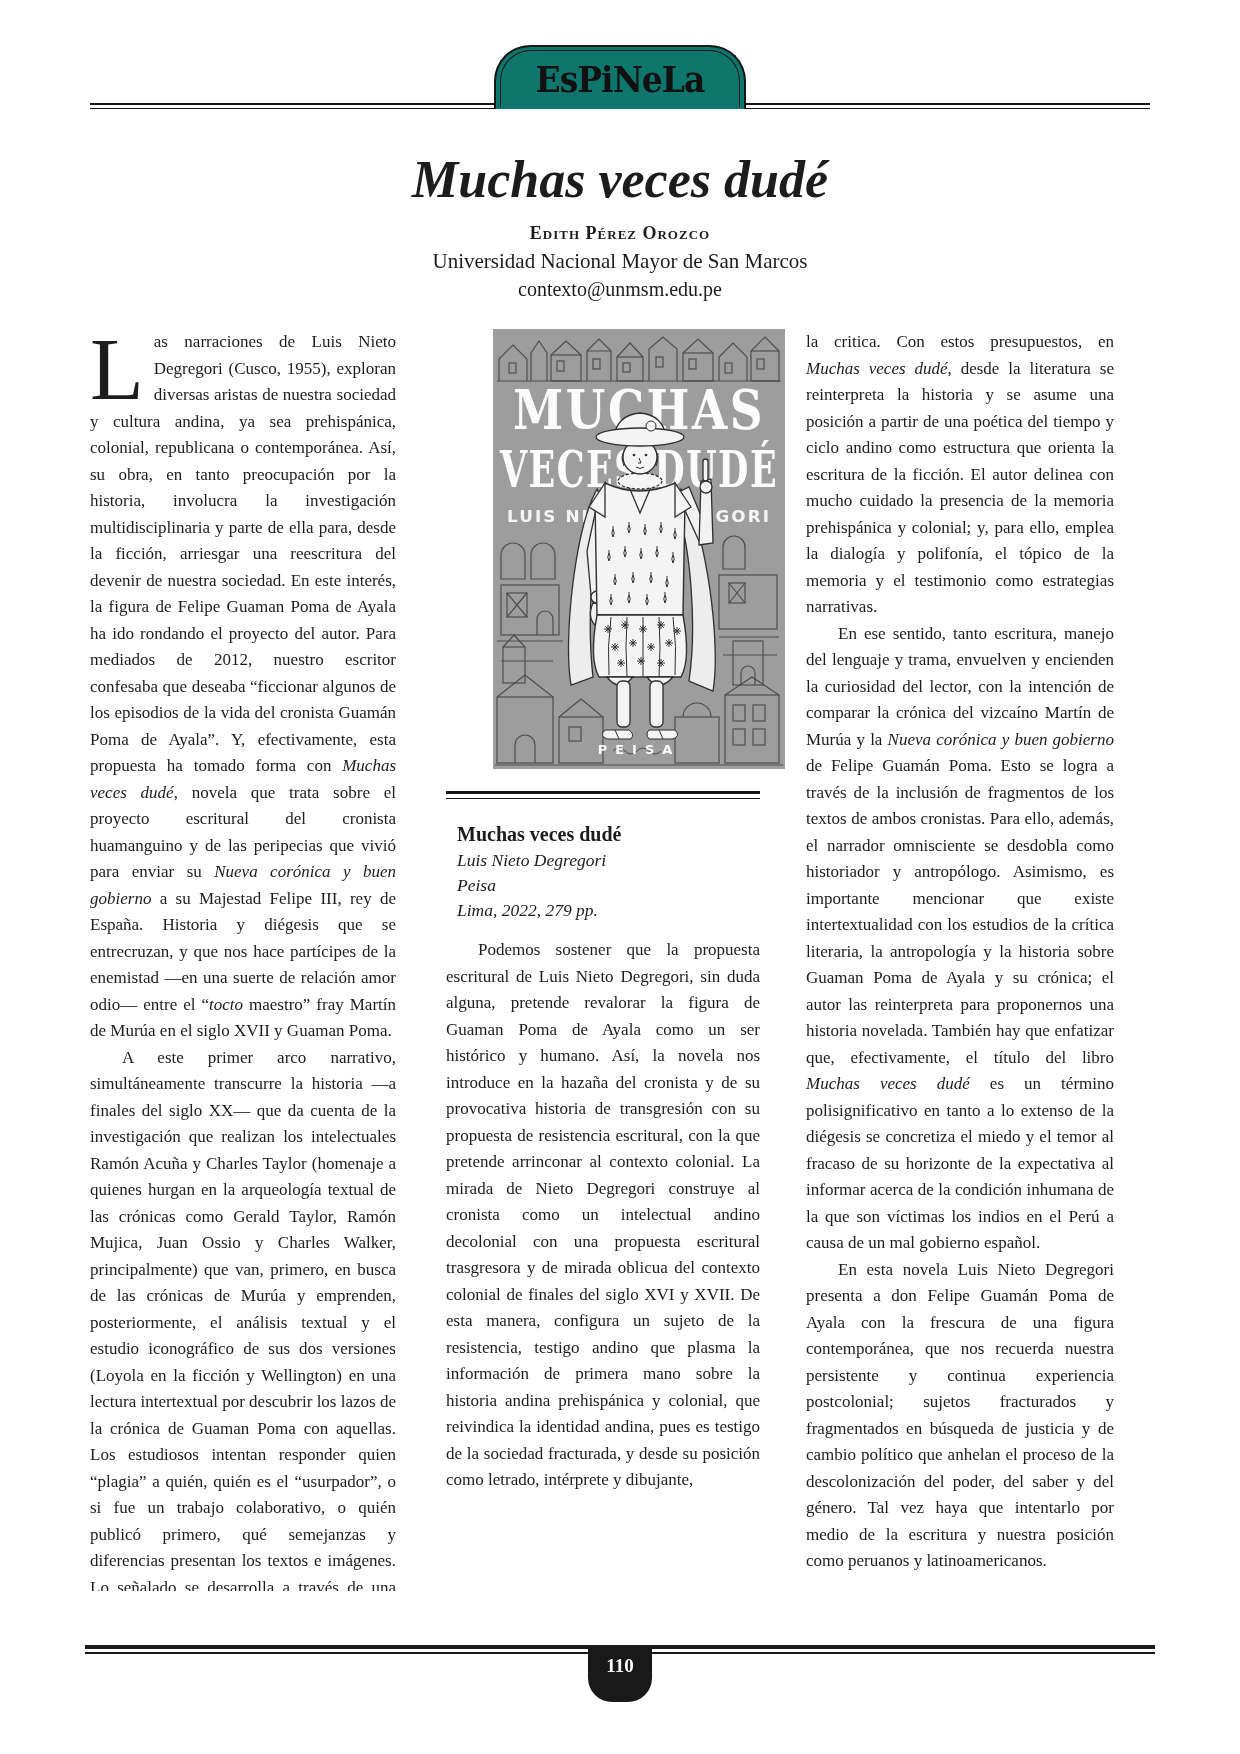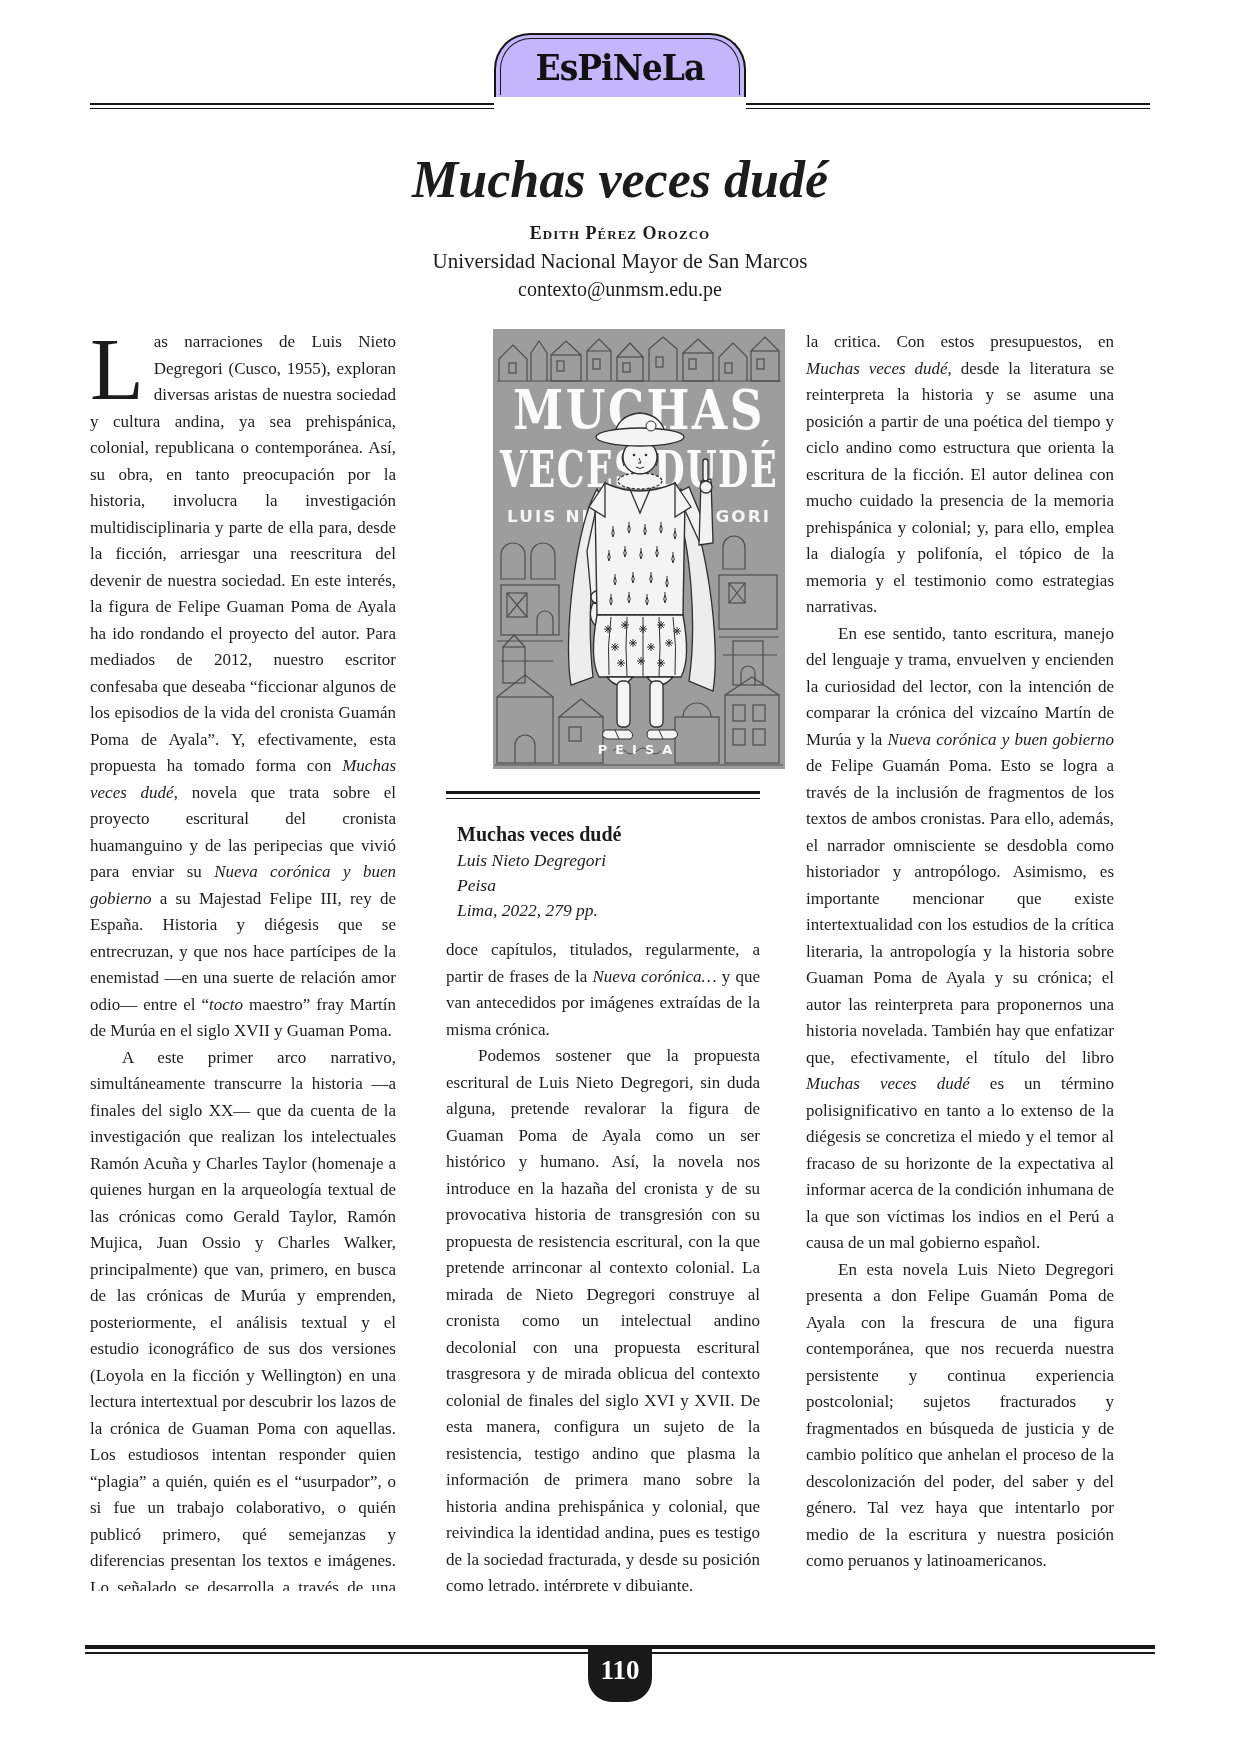--- a/index.html
+++ b/index.html
@@ -7,23 +7,23 @@
     position:relative; width:1240px; height:1754px; background:#ffffff;
     font-family:"Liberation Serif","DejaVu Serif",serif; color:#1c1c1c; overflow:hidden;
   }
 
   
   .masthead { position:relative; margin:45px 90px 0; height:64px; }
   .mast-rule { position:absolute; bottom:0; height:3px;
     border-top:2px solid #161616; border-bottom:1px solid #161616; }
   .mast-rule.left  { left:0;  right:calc(50% + 126px); }
   .mast-rule.right { right:0; left:calc(50% + 126px); }
-  .banner { position:absolute; bottom:12px; left:50%; transform:translateX(-50%);
+  .banner { position:absolute; bottom:0; left:50%; transform:translateX(-50%);
     width:252px; height:64px; box-sizing:border-box;
-    border:2px solid #161616; border-bottom:none; border-radius:36px 36px 0 0; background:#c4b5fd; }
+    border:2px solid #161616; border-bottom:none; border-radius:36px 36px 0 0; background:#0f766e; }
   .banner-inner { height:calc(100% - 5px); margin:3px 4px 0; box-sizing:border-box;
     border:1.5px solid #161616; border-bottom:none; border-radius:31px 31px 0 0;
     display:flex; align-items:center; justify-content:center; }
   .logo { font-family:"DejaVu Serif",serif; font-weight:bold; font-size:33px;
     letter-spacing:-1px; color:#111; transform:scaleY(1.08); }
 
   
   .heading { text-align:center; margin-top:42px; }
   .article-title { margin:0; font-size:52px; line-height:58px; font-style:italic; font-weight:bold; }
   .author { margin-top:14px; font-variant:small-caps; font-weight:bold; font-size:18px; letter-spacing:1px; }
@@ -50,21 +50,21 @@
   .book-title { font-weight:bold; font-size:20px; line-height:27px; }
   .book-line  { font-style:italic; font-size:17.5px; line-height:25px; }
 
   
   .footer { position:absolute; left:0; right:0; top:1645px; }
   .footer-rule { margin:0 85px; height:3px;
     border-top:4px solid #191919; border-bottom:2px solid #191919; }
   .footer-tab { position:absolute; top:0; left:50%; transform:translateX(-50%);
     width:64px; height:57px; background:#191919; border-radius:0 0 24px 24px;
     color:#ffffff; text-align:center; }
-  .page-number { margin-top:10px; font-size:27px; font-weight:bold; }
+  .page-number { margin-top:10px; font-size:19px; font-weight:bold; }
 </style>
 </head>
 <body>
 
 <div class="page">
 
   <div class="masthead">
     <div class="mast-rule left"></div>
     <div class="mast-rule right"></div>
     <div class="banner">
@@ -247,21 +247,20 @@
       <div class="caption-rule"></div>
 
       <div class="book-info">
         <div class="book-title">Muchas veces dudé</div>
         <div class="book-line">Luis Nieto Degregori</div>
         <div class="book-line">Peisa</div>
         <div class="book-line">Lima, 2022, 279 pp.</div>
       </div>
 
       <div>
-          <p class="body-par no-indent"><span>doce capítulos, titulados, regularmente, a partir de frases de la </span><em>Nueva corónica…</em><span> y que van antecedidos por imágenes extraídas de la misma crónica.</span></p>
           <p class="body-par"><span>Podemos sostener que la propuesta escritural de Luis Nieto Degregori, sin duda alguna, pretende revalorar la figura de Guaman Poma de Ayala como un ser histórico y humano. Así, la novela nos introduce en la hazaña del cronista y de su provocativa historia de transgresión con su propuesta de resistencia escritural, con la que pretende arrinconar al contexto colonial. La mirada de Nieto Degregori construye al cronista como un intelectual andino decolonial con una propuesta escritural trasgresora y de mirada oblicua del contexto colonial de finales del siglo XVI y XVII. De esta manera, configura un sujeto de la resistencia, testigo andino que plasma la información de primera mano sobre la historia andina prehispánica y colonial, que reivindica la identidad andina, pues es testigo de la sociedad fracturada, y desde su posición como letrado, intérprete y dibujante,</span></p>
         </div>
     </div>
 
     <div class="col col-right">
         <p class="body-par no-indent"><span>la critica. Con estos presupuestos, en </span><em>Muchas veces dudé</em><span>, desde la literatura se reinterpreta la historia y se asume una posición a partir de una poética del tiempo y ciclo andino como estructura que orienta la escritura de la ficción. El autor delinea con mucho cuidado la presencia de la memoria prehispánica y colonial; y, para ello, emplea la dialogía y polifonía, el tópico de la memoria y el testimonio como estrategias narrativas.</span></p>
         <p class="body-par"><span>En ese sentido, tanto escritura, manejo del lenguaje y trama, envuelven y encienden la curiosidad del lector, con la intención de comparar la crónica del vizcaíno Martín de Murúa y la </span><em>Nueva corónica y buen gobierno</em><span> de Felipe Guamán Poma. Esto se logra a través de la inclusión de fragmentos de los textos de ambos cronistas. Para ello, además, el narrador omnisciente se desdobla como historiador y antropólogo. Asimismo, es importante mencionar que existe intertextualidad con los estudios de la crítica literaria, la antropología y la historia sobre Guaman Poma de Ayala y su crónica; el autor las reinterpreta para proponernos una historia novelada. También hay que enfatizar que, efectivamente, el título del libro </span><em>Muchas veces dudé</em><span> es un término polisignificativo en tanto a lo extenso de la diégesis se concretiza el miedo y el temor al fracaso de su horizonte de la expectativa al informar acerca de la condición inhumana de la que son víctimas los indios en el Perú a causa de un mal gobierno español.</span></p>
         <p class="body-par"><span>En esta novela Luis Nieto Degregori presenta a don Felipe Guamán Poma de Ayala con la frescura de una figura contemporánea, que nos recuerda nuestra persistente y continua experiencia postcolonial; sujetos fracturados y fragmentados en búsqueda de justicia y de cambio político que anhelan el proceso de la descolonización del poder, del saber y del género. Tal vez haya que intentarlo por medio de la escritura y nuestra posición como peruanos y latinoamericanos.</span></p>
       </div>
   </div>

